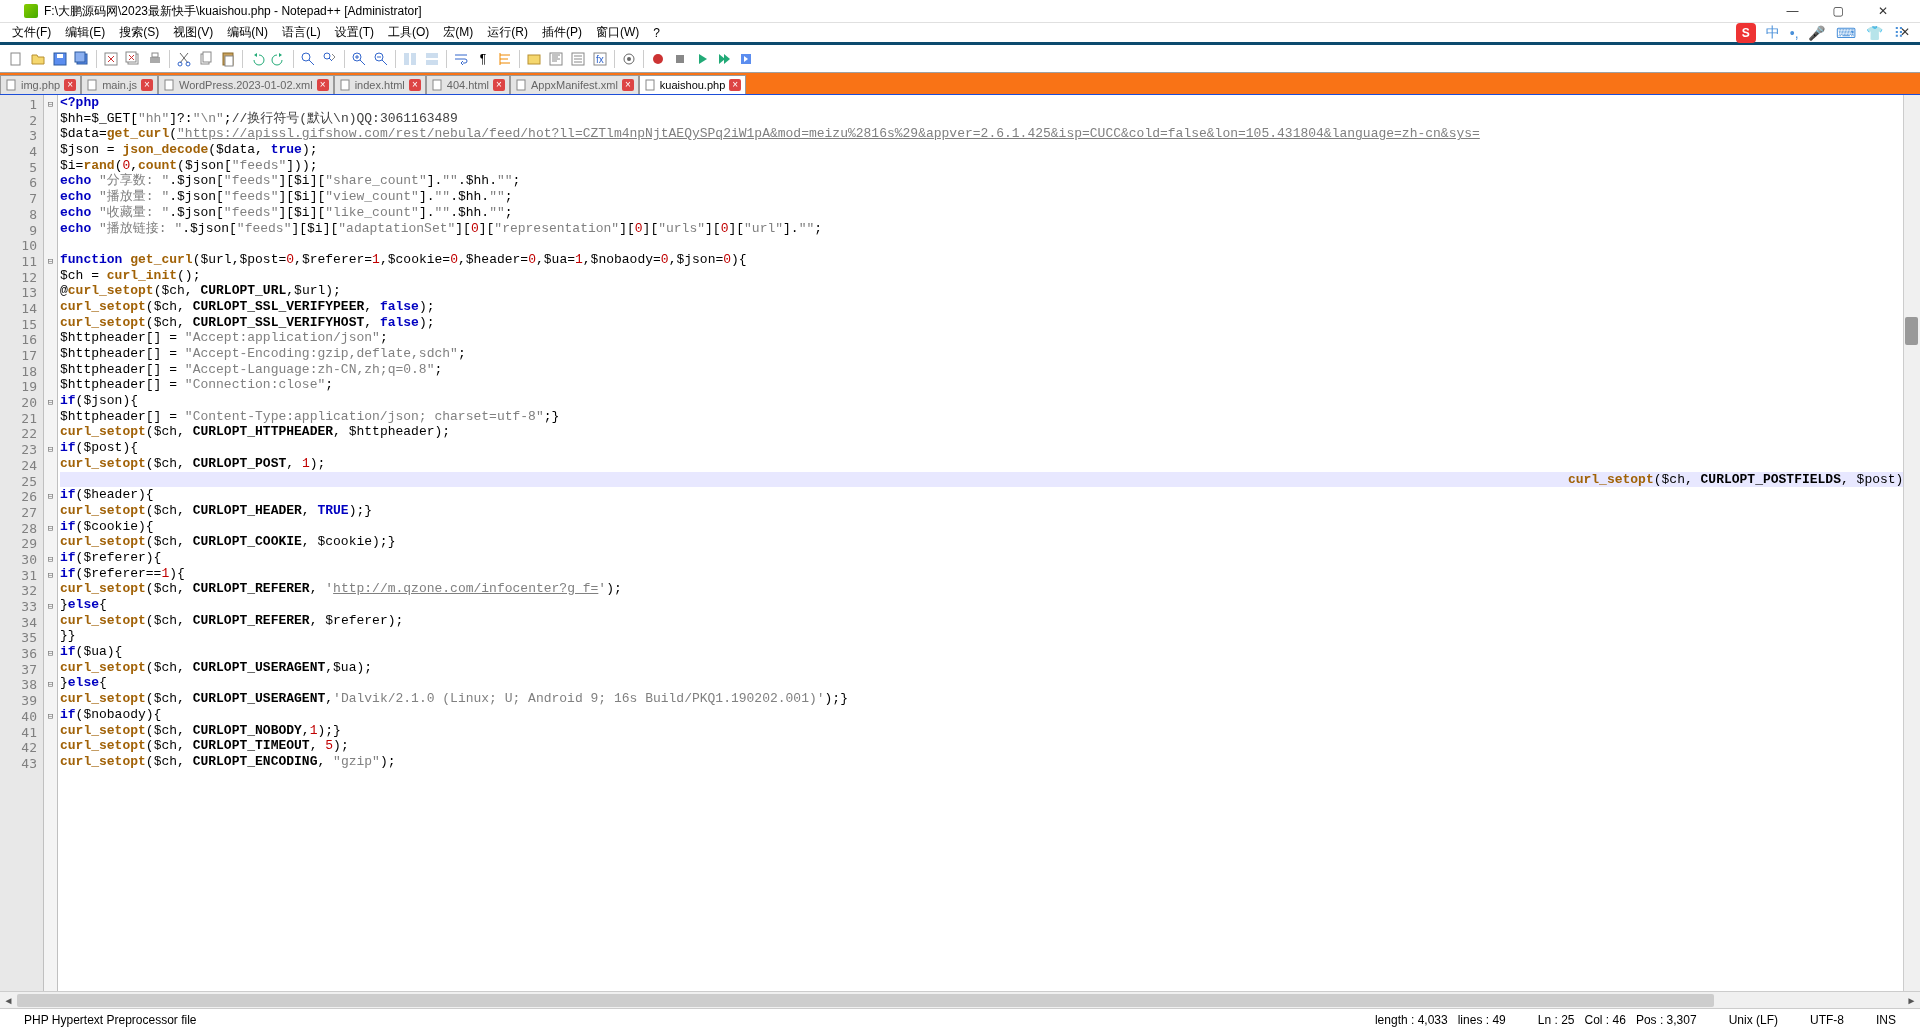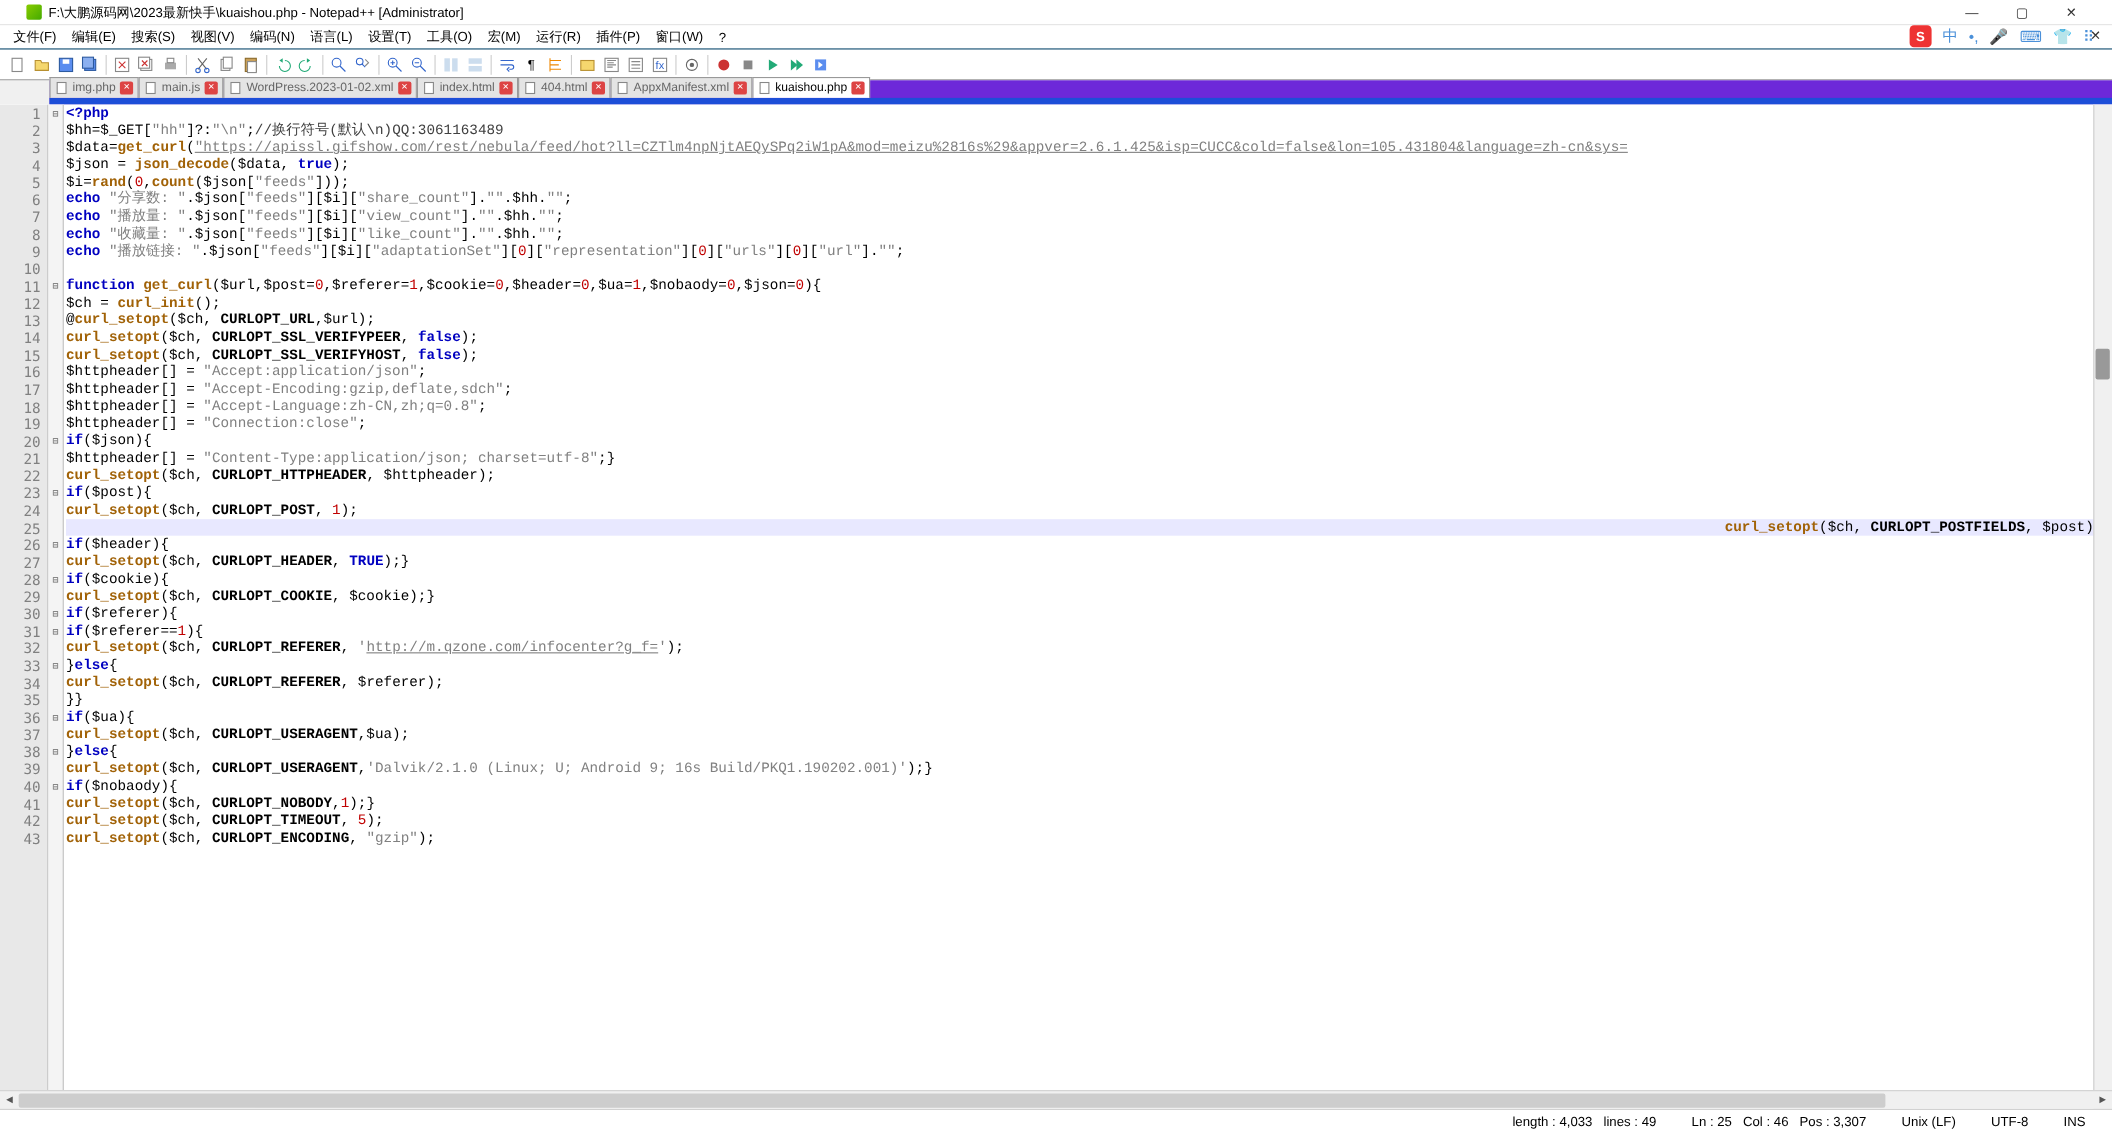--- a/index.html
+++ b/index.html
@@ -31,21 +31,21 @@
 .titlebar .win-btns { display: flex; gap: 18px; }
 .titlebar .win-btn { cursor: pointer; font-size: 12px; color: #333; padding: 2px 8px; }
 
 .menubar {
   height: 22px;
   background: #fff;
   display: flex;
   align-items: center;
   padding: 0 6px;
   gap: 2px;
-  border-bottom: 1px solid #0c4a6e;
+  border-bottom: 3px solid #0c4a6e;
   position: relative;
 }
 .menubar .menu-item {
   padding: 2px 6px;
   cursor: pointer;
   font-size: 12px;
 }
 .menubar .ime-tray {
   position:absolute; right:16px; top:0; display:flex; gap:10px; align-items:center;
 }
@@ -65,25 +65,24 @@
 .toolbar .tb-btn {
   width: 20px; height: 20px;
   display: flex; align-items: center; justify-content: center;
   cursor: pointer;
 }
 .toolbar .sep { width:1px; height:18px; background:#ccc; margin:0 2px; }
 .toolbar svg { width:16px; height:16px; }
 
 .tab-bar {
   height: 22px;
-  background: #6d28d9;
+  background: #f97316;
   display: flex;
   align-items: flex-end;
-  border-bottom: 6px solid #1d4ed8;
-  margin-left: 45px;
+  border-bottom: 1px solid #1d4ed8;
 }
 .tab {
   display: flex;
   align-items: center;
   padding: 3px 4px;
   background: #e4e4e4;
   border: 1px solid #999;
   border-bottom: none;
   margin-right: 0;
   font-size: 11px;
@@ -557,20 +556,21 @@
 
 <div class="hscroll">
   <span class="arr">◄</span>
   <div class="track">
       <div class="thumb"></div>
     </div>
   <span class="arr">►</span>
 </div>
 
 <div class="statusbar">
+  <span class="cell lang">PHP Hypertext Preprocessor file</span>
   <span class="spacer"></span>
   <span class="cell">
     <span>length :</span> <span>4,033</span>&nbsp;&nbsp;
     <span>lines :</span> <span>49</span>
   </span>
   <span class="cell">
     <span>Ln :</span> <span>25</span>&nbsp;&nbsp;
     <span>Col :</span> <span>46</span>&nbsp;&nbsp;
     <span>Pos :</span> <span>3,307</span>
   </span>

